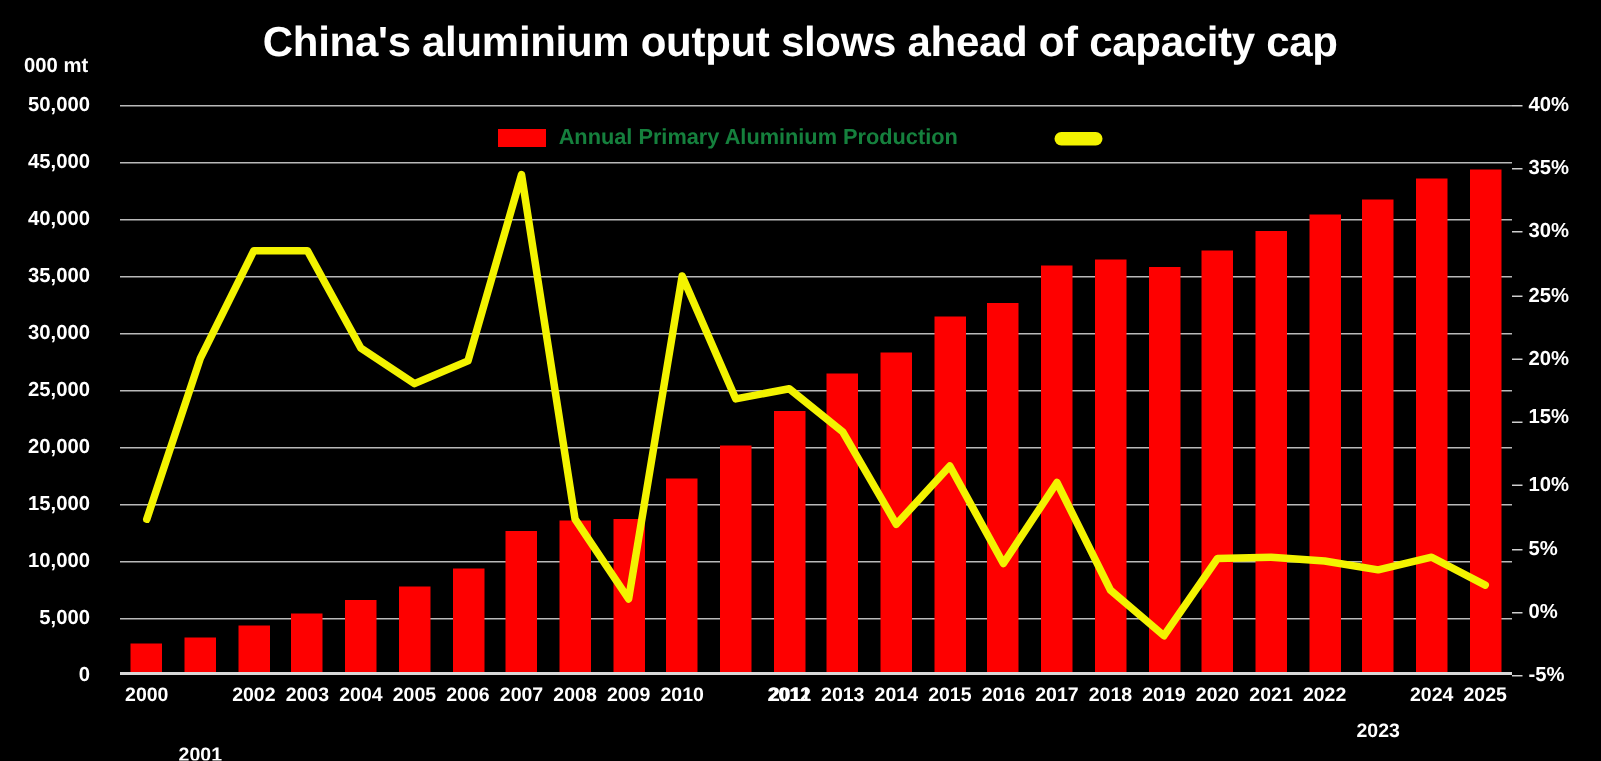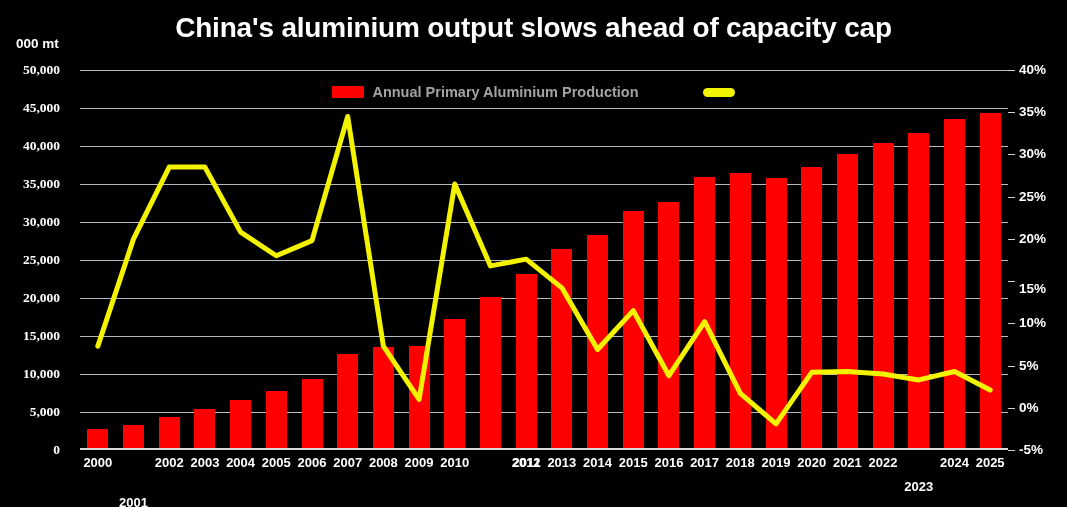--- a/index.html
+++ b/index.html
@@ -69,21 +69,21 @@
   .ylabels-left { left: 0; }
   .ylabels-right { left: 1013px; width: 54px; }
   .ytick {
     position: absolute;
     font-size: 13.5px;
     font-weight: bold;
     color: #ffffff;
     white-space: nowrap;
     line-height: 1;
   }
-  .ylabels-left .ytick { right: 16px; text-align: center; font-family: Liberation Serif, serif; }
+  .ylabels-left .ytick { right: 16px; text-align: center; }
   .ylabels-right .ytick { left: 6px; text-align: left; }
 
   
   .rtick-mark {
     position: absolute;
     left: 1008px;
     width: 7px; height: 1px;
     background: #cfcfcf;
   }
 
@@ -141,21 +141,21 @@
   }
   .legend-swatch-line {
     width: 32px; height: 9px;
     background: #f3f300;
     border-radius: 5px;
     display: block;
   }
   .legend-text {
     font-size: 14.5px;
     font-weight: bold;
-    color: #a3a3a3;
+    color: #15803d;
     white-space: nowrap;
   }
 
   
   .footer {
     position: absolute;
     left: 0; right: 0; bottom: 0;
     height: 26px;
     background: #000;
     display: flex;
@@ -194,21 +194,21 @@
       <div class="ytick" style="top: 107px;">35,000</div>
       <div class="ytick" style="top: 69px;">40,000</div>
       <div class="ytick" style="top: 31px;">45,000</div>
       <div class="ytick" style="top: -7px;">50,000</div>
     </div>
   <div class="ylabels-right">
       <div class="ytick" style="top: 373px;">-5%</div>
       <div class="ytick" style="top: 330.778px;">0%</div>
       <div class="ytick" style="top: 288.556px;">5%</div>
       <div class="ytick" style="top: 246.333px;">10%</div>
-      <div class="ytick" style="top: 212px;">15%</div>
+      <div class="ytick" style="top: 201px;">15%</div>
       <div class="ytick" style="top: 161.889px;">20%</div>
       <div class="ytick" style="top: 119.667px;">25%</div>
       <div class="ytick" style="top: 77.4444px;">30%</div>
       <div class="ytick" style="top: 35.2222px;">35%</div>
       <div class="ytick" style="top: -7px;">40%</div>
     </div>
 
   <div class="plot">
     <div class="grid-layer">
         <div class="gridline" style="top: 342px;"></div>

